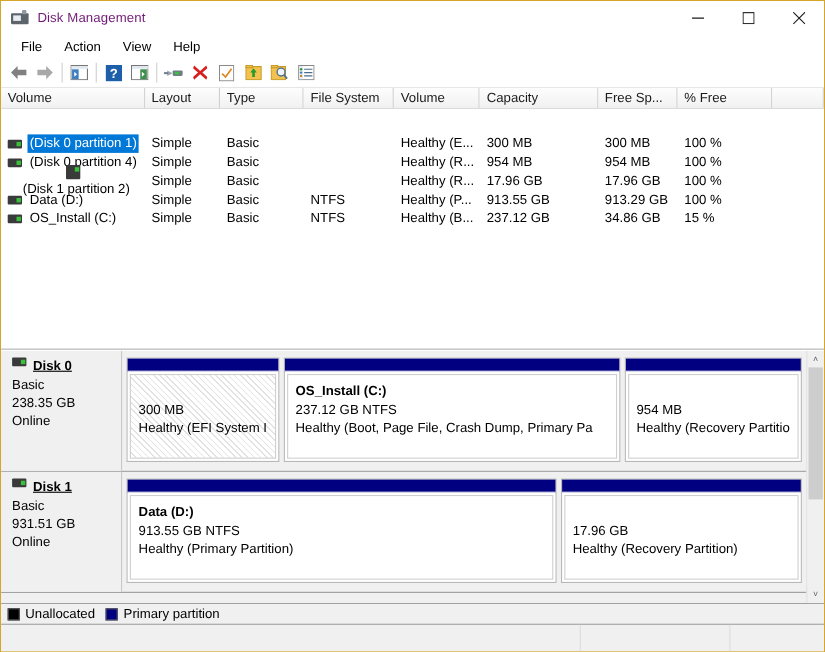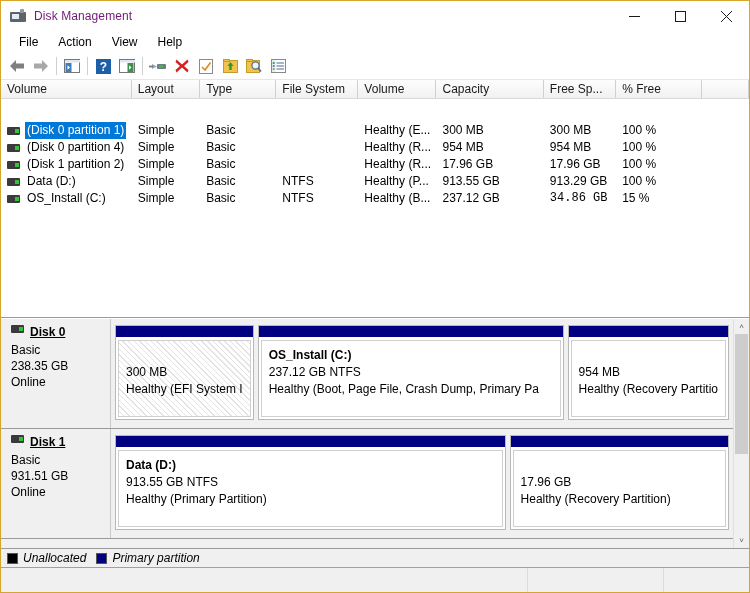--- a/index.html
+++ b/index.html
@@ -134,21 +134,21 @@
   }
   .vs-arrow{height:15px;flex:0 0 15px;display:flex;align-items:center;justify-content:center;color:#606060;font-size:8px;}
   .vs-track{flex:1 1 auto;background:#f0f0f0;}
   .vs-thumb{position:absolute;left:1px;right:1px;top:15px;height:120px;background:#cdcdcd;}
   
   .legend{
     flex:0 0 19px;height:19px;display:flex;align-items:center;
     background:#f0f0f0;padding-left:6px;border-top:1px solid #9a9a9a;
     box-sizing:border-box;
   }
-  .leg-item{display:flex;align-items:center;margin-right:10px;font-size:12px;font-style:italic;}
+  .leg-item{display:flex;align-items:center;margin-right:10px;font-size:12px;}
   .leg-sw{width:11px;height:11px;margin-right:5px;border:1px solid #555;box-sizing:border-box;}
   
   .statusbar{
     flex:0 0 25px;height:25px;display:flex;background:#f0f0f0;
     border-top:1px solid #a0a0a0;box-sizing:border-box;
   }
   .sb-cell{box-sizing:border-box;border-right:1px solid #dcdcdc;height:100%;}
 </style>
 </head>
 <body>
@@ -312,21 +312,21 @@
           <div class="cell" style="width: 70px;">Simple</div>
           <div class="cell" style="width: 78px;">Basic</div>
           <div class="cell" style="width: 84px;"></div>
           <div class="cell" style="width: 80px;">Healthy (R...</div>
           <div class="cell" style="width: 110px;">954 MB</div>
           <div class="cell" style="width: 74px;">954 MB</div>
           <div class="cell" style="width: 88px;">100 %</div>
           <div class="cell" style="width: 48px;"></div>
         </div>
         <div class="row">
-          <div class="cell vol" style="width: 134px;">
+          <div class="cell vol" style="width: 134px; flex-direction: column;">
             <span class="volico">
               <i></i>
             </span>
             <span class="voltext">(Disk 1 partition 2)</span>
           </div>
           <div class="cell" style="width: 70px;">Simple</div>
           <div class="cell" style="width: 78px;">Basic</div>
           <div class="cell" style="width: 84px;"></div>
           <div class="cell" style="width: 80px;">Healthy (R...</div>
           <div class="cell" style="width: 110px;">17.96 GB</div>
@@ -355,21 +355,21 @@
             <span class="volico">
               <i></i>
             </span>
             <span class="voltext">OS_Install (C:)</span>
           </div>
           <div class="cell" style="width: 70px;">Simple</div>
           <div class="cell" style="width: 78px;">Basic</div>
           <div class="cell" style="width: 84px;">NTFS</div>
           <div class="cell" style="width: 80px;">Healthy (B...</div>
           <div class="cell" style="width: 110px;">237.12 GB</div>
-          <div class="cell" style="width: 74px; font-family: Liberation Mono, monospace;">34.86 GB</div>
+          <div class="cell" style="width: 74px;">34.86 GB</div>
           <div class="cell" style="width: 88px;">15 %</div>
           <div class="cell" style="width: 48px;"></div>
         </div>
       </div>
   </div>
 
   <div class="graphpane">
     <div class="gp-inner" id="diskArea">
         <div class="diskrow" style="height: 110px;">
           <div class="diskinfo">

